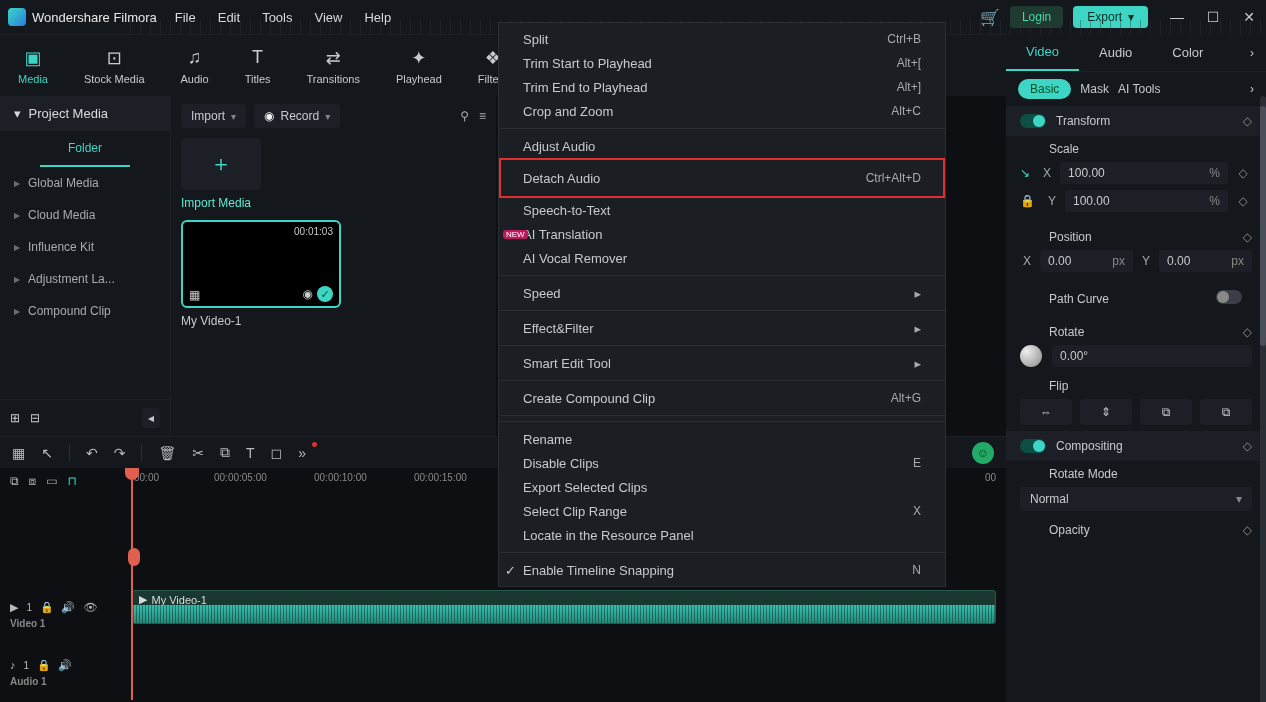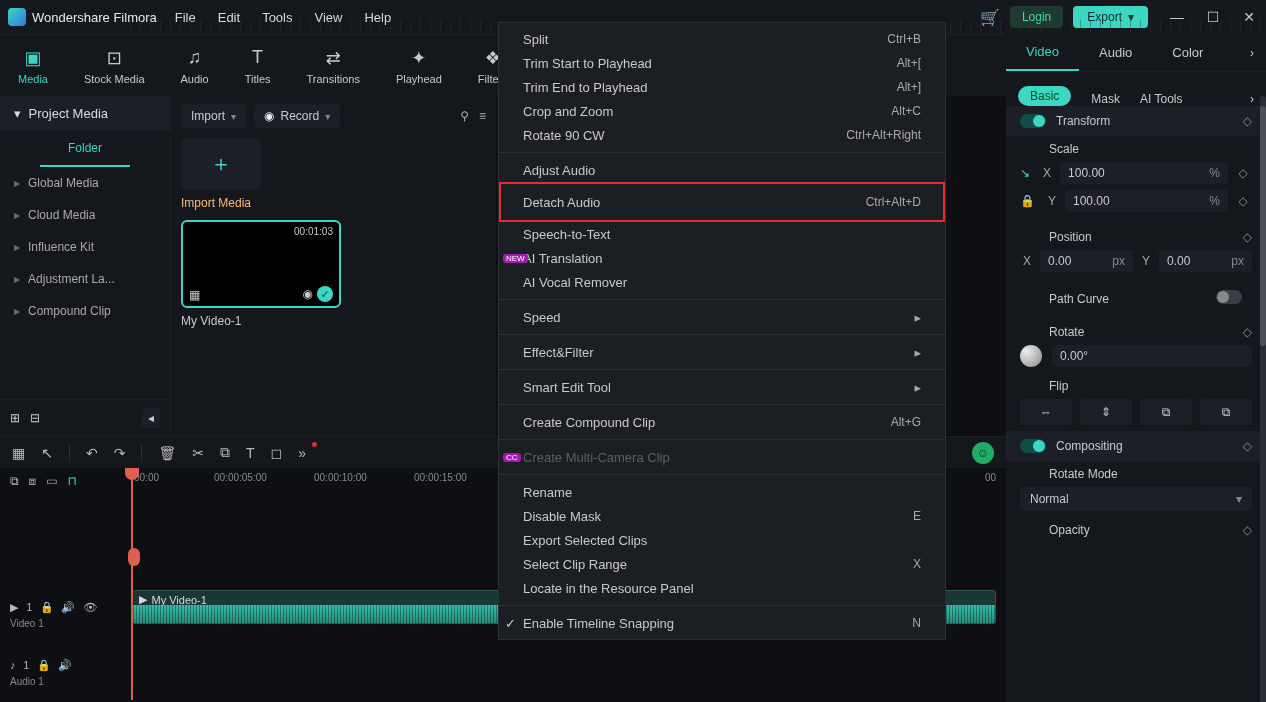--- a/index.html
+++ b/index.html
@@ -37,52 +37,52 @@
 .midcol { width:326px; background:#14171c; border-left:1px solid #1c2026; padding:8px 10px; display:flex; flex-direction:column; }
 .midtop { display:flex; align-items:center; gap:8px; }
 .pill { background:#1c2026; border-radius:4px; padding:5px 10px; display:flex; align-items:center; gap:6px; font-size:12px; color:#c8c9cc; }
 .pill .dd { opacity:.6; font-size:10px; }
 .rec { color:#c8c9cc; }
 .rec .dot { color:#f0f0f0; }
 .midtop .right-icons { margin-left:auto; display:flex; gap:10px; color:#a8a9ac; }
 .searchrow { display:flex; align-items:center; gap:10px; margin-top:10px; background:#1c2026; border-radius:4px; padding:5px 10px; }
 .searchrow input { background:transparent; border:none; outline:none; color:#888; font-size:12px; flex:1; }
 .import-tile { margin-top:10px; width:80px; height:52px; background:#1c2026; border-radius:4px; display:flex; align-items:center; justify-content:center; color:#3dd6c4; font-size:22px; }
-.import-label { font-size:12px; color:#fdba74; margin-top:6px; }
+.import-label { font-size:12px; color:#5eead4; margin-top:6px; }
 .thumb { margin-top:10px; width:160px; height:88px; background:#000; border:2px solid #3dd6c4; border-radius:6px; position:relative; }
 .thumb .dur { position:absolute; top:4px; right:6px; font-size:10px; color:#c8c9cc; }
 .thumb .bl { position:absolute; bottom:4px; left:6px; color:#c8c9cc; font-size:12px; }
 .thumb .br { position:absolute; bottom:4px; right:6px; display:flex; gap:4px; align-items:center; }
 .thumb .check { width:16px; height:16px; background:#3dd6c4; border-radius:50%; color:#052; font-size:11px; display:flex; align-items:center; justify-content:center; }
 .thumb-name { font-size:12px; color:#c8c9cc; margin-top:6px; }
 
 .previewcol { flex:1; background:#0d0f12; position:relative; }
 .preview-right-icons { position:absolute; top:10px; right:14px; display:flex; gap:12px; color:#b8b9bc; font-size:14px; }
 .timecode { position:absolute; bottom:10px; right:14px; color:#b8b9bc; font-size:12px; }
 .expand { position:absolute; bottom:36px; right:14px; color:#b8b9bc; }
 .chevdown { position:absolute; bottom:-6px; right:14px; color:#b8b9bc; }
 
 
 .ctxmenu { position:absolute; left:498px; top:22px; width:448px; background:#1b1e23; border:1px solid #2a2e35; z-index:50; padding:4px 0; }
 .ctxitem { display:flex; align-items:center; padding:5px 24px; font-size:13px; color:#c8c9cc; height:24px; position:relative; }
 .ctxitem .sc { margin-left:auto; color:#a8a9ac; font-size:12px; }
 .ctxitem.disabled { color:#5a5d63; }
 .ctxitem.hl { border:2px solid #e02f2f; padding:18px 22px; }
 .ctxitem .sub { margin-left:auto; color:#a8a9ac; }
-.ctxitem .tag { position:absolute; left:4px; background:#a21caf; color:#fff; font-size:8px; border-radius:3px; padding:0 3px; }
+.ctxitem .tag { position:absolute; left:4px; background:#be185d; color:#fff; font-size:8px; border-radius:3px; padding:0 3px; }
 .ctxitem .chk { position:absolute; left:6px; color:#c8c9cc; }
 .ctxsep { height:1px; background:#2a2e35; margin:5px 0; }
 
 
 .inspector { position:absolute; right:0; top:34px; width:260px; bottom:0; background:#14171c; display:flex; flex-direction:column; }
 .insp-tabs { display:flex; align-items:center; height:38px; border-bottom:1px solid #1c2026; }
 .insp-tab { flex:0 0 auto; padding:0 20px; font-size:13px; color:#c8c9cc; height:100%; display:flex; align-items:center; }
 .insp-tab.active { color:#3dd6c4; border-bottom:2px solid #3dd6c4; }
 .insp-tabs .more { margin-left:auto; padding:0 12px; color:#c8c9cc; }
-.insp-sub { display:flex; align-items:flex-end; height:34px; padding:0 12px; gap:20px; }
+.insp-sub { display:flex; align-items:center; height:34px; padding:0 12px; gap:9px; }
 .insp-sub .chip { background:#3dd6c4; color:#052; padding:3px 12px; border-radius:10px; font-size:12px; }
 .insp-sub span { font-size:12px; color:#c8c9cc; }
 .insp-sub .more { margin-left:auto; }
 .section-hdr { display:flex; align-items:center; padding:8px 14px; background:#1c2026; }
 .toggle { width:26px; height:14px; background:#0d4f44; border-radius:8px; position:relative; margin-right:10px; }
 .toggle::after { content:""; position:absolute; right:1px; top:1px; width:12px; height:12px; background:#3dd6c4; border-radius:50%; }
 .toggle.off { background:#3a3e46; }
 .toggle.off::after { left:1px; right:auto; background:#888; }
 .section-hdr .diamond { margin-left:auto; color:#888; }
 .field { padding:6px 14px; }
@@ -118,21 +118,21 @@
 .playhead::before { content:""; position:absolute; top:0; left:-6px; width:14px; height:12px; background:#e05f4f; border-radius:0 0 7px 7px; }
 .marker { position:absolute; left:128px; top:548px; width:12px; height:18px; background:#e05f4f; border-radius:6px; z-index:4; }
 
 .track { position:absolute; left:0; right:260px; height:38px; background:#0d0f12; display:flex; }
 .track-hdr { width:130px; display:flex; align-items:center; padding:0 10px; gap:8px; color:#b8b9bc; font-size:11px; }
 .track-body { flex:1; position:relative; }
 .clip { position:absolute; left:2px; top:2px; right:10px; height:34px; background:#1a3832; border:1px solid #2a5a4f; border-radius:3px; overflow:hidden; }
 .clip .clipname { position:absolute; top:2px; left:6px; font-size:11px; color:#d8d9dc; display:flex; align-items:center; gap:4px; }
 .clip .wave { position:absolute; bottom:0; left:0; right:0; height:18px; background:linear-gradient(#3dd6c4,#2a9a88); opacity:.85; }
 .clip .wave::after { content:""; position:absolute; inset:0; background:repeating-linear-gradient(90deg,rgba(0,0,0,.35) 0,rgba(0,0,0,.35) 1px,transparent 1px,transparent 3px); }
-.track-label { position:absolute; left:10px; color:#888; font-size:10px; }
+.track-label { position:absolute; left:10px; color:#888; font-size:10px;font-weight:bold; }
 
 
 .vscroll { position:absolute; right:0; top:62px; width:6px; height:620px; background:#2a2e35; border-radius:3px; }
 .vscroll-thumb { position:absolute; top:10px; width:6px; height:240px; background:#4a4e56; border-radius:3px; }
 </style>
 </head>
 <body>
 
 <div class="titlebar">
   <div class="app-name">
@@ -280,24 +280,20 @@
       <span class="sc">Alt+[</span>
     </div>
     <div class="ctxitem">
       <span>Trim End to Playhead</span>
       <span class="sc">Alt+]</span>
     </div>
     <div class="ctxitem">
       <span>Crop and Zoom</span>
       <span class="sc">Alt+C</span>
     </div>
-    <div class="ctxitem">
-      <span>Rotate 90 CW</span>
-      <span class="sc">Ctrl+Alt+Right</span>
-    </div>
     <div class="ctxsep"></div>
     <div class="ctxitem">
       <span>Adjust Audio</span>
     </div>
     <div class="ctxitem hl">
       <span>Detach Audio</span>
       <span class="sc">Ctrl+Alt+D</span>
     </div>
     <div class="ctxitem">
       <span>Speech-to-Text</span>
@@ -323,30 +319,26 @@
     <div class="ctxitem">
       <span>Smart Edit Tool</span>
       <span class="sub">▸</span>
     </div>
     <div class="ctxsep"></div>
     <div class="ctxitem">
       <span>Create Compound Clip</span>
       <span class="sc">Alt+G</span>
     </div>
     <div class="ctxsep"></div>
-    <div class="ctxitem disabled">
-      <span class="tag">CC</span>
-      <span>Create Multi-Camera Clip</span>
-    </div>
     <div class="ctxsep"></div>
     <div class="ctxitem">
       <span>Rename</span>
     </div>
     <div class="ctxitem">
-      <span>Disable Mask</span>
+      <span>Disable Clips</span>
       <span class="sc">E</span>
     </div>
     <div class="ctxitem">
       <span>Export Selected Clips</span>
     </div>
     <div class="ctxitem">
       <span>Select Clip Range</span>
       <span class="sc">X</span>
     </div>
     <div class="ctxitem">

